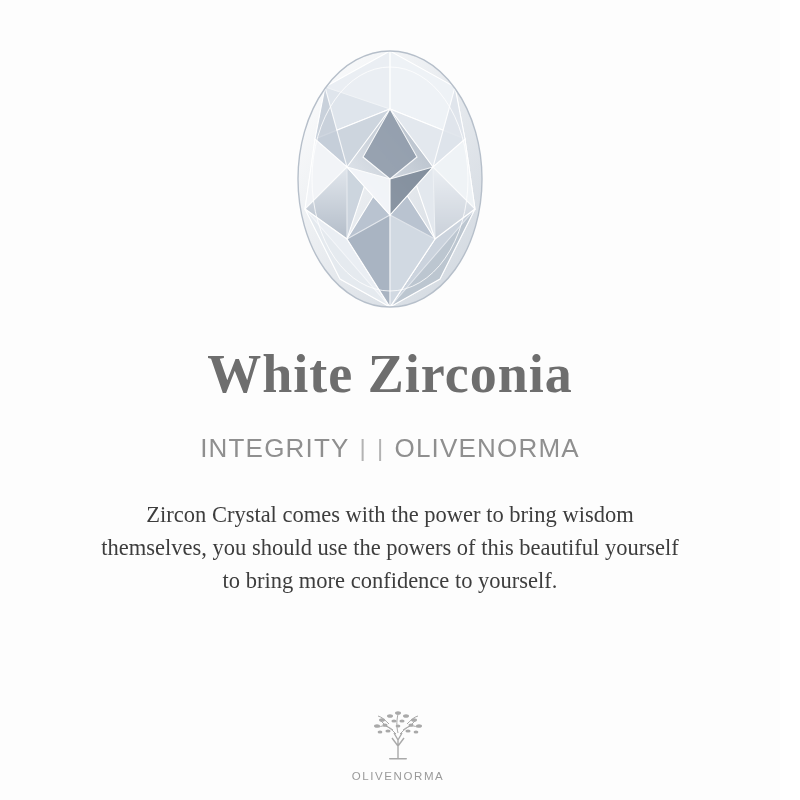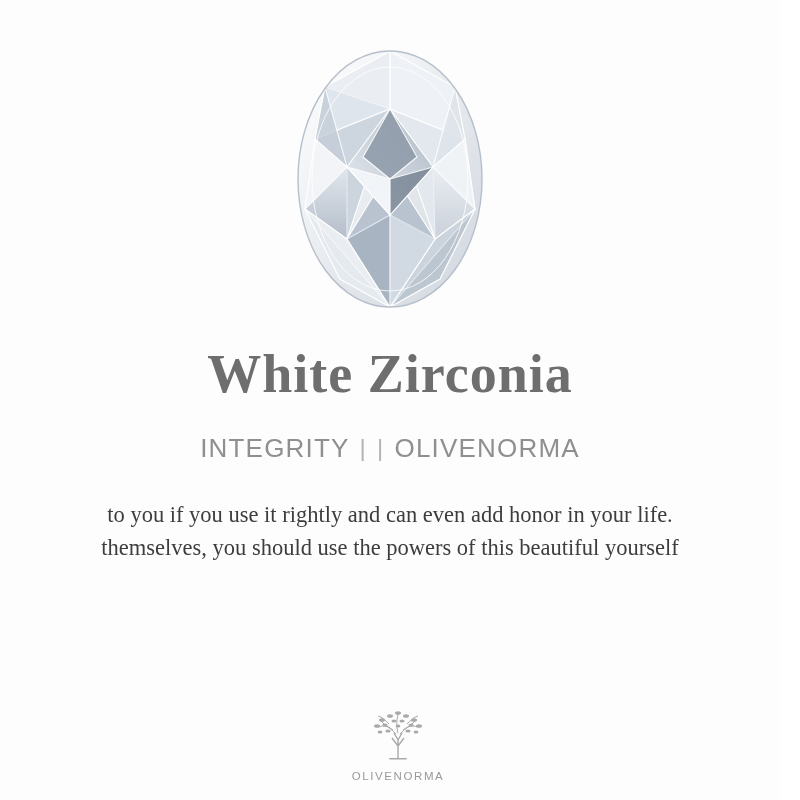--- a/index.html
+++ b/index.html
@@ -164,22 +164,23 @@
   <div class="title">White  Zirconia</div>
 
   <div class="keywords">
     <span>INTEGRITY</span>
     <span class="kw-sep">|</span>
     <span class="kw-sep">|</span>
     <span>OLIVENORMA</span>
   </div>
 
   <div class="desc">
-    <span class="desc-line">to you if you use it rightly and can even add honor in your life.</span>
+    <span class="desc-line">Zircon Crystal comes with the power to bring wisdom</span>
     <span class="desc-line">themselves, you should use the powers of this beautiful yourself</span>
+    <span class="desc-line">to bring more confidence to yourself.</span>
   </div>
 
   <div class="brand">
     <svg class="brand-mark" width="70" height="62" viewBox="0 0 70 62">
       <g stroke="#a9a9a9" fill="none" stroke-width="1">
 
         <path d="M35 52 L35 34 M35 40 L29 32 M35 40 L41 32 M35 34 L31 27 M35 34 L39 27" stroke-width="1.4"></path>
 
         <path d="M33 28 C28 22 22 20 18 15 M37 28 C42 22 48 20 52 15 M35 27 C33 19 34 13 35 8"></path>
         <path d="M30 24 C25 20 20 19 16 21 M40 24 C45 20 50 19 54 21"></path>

